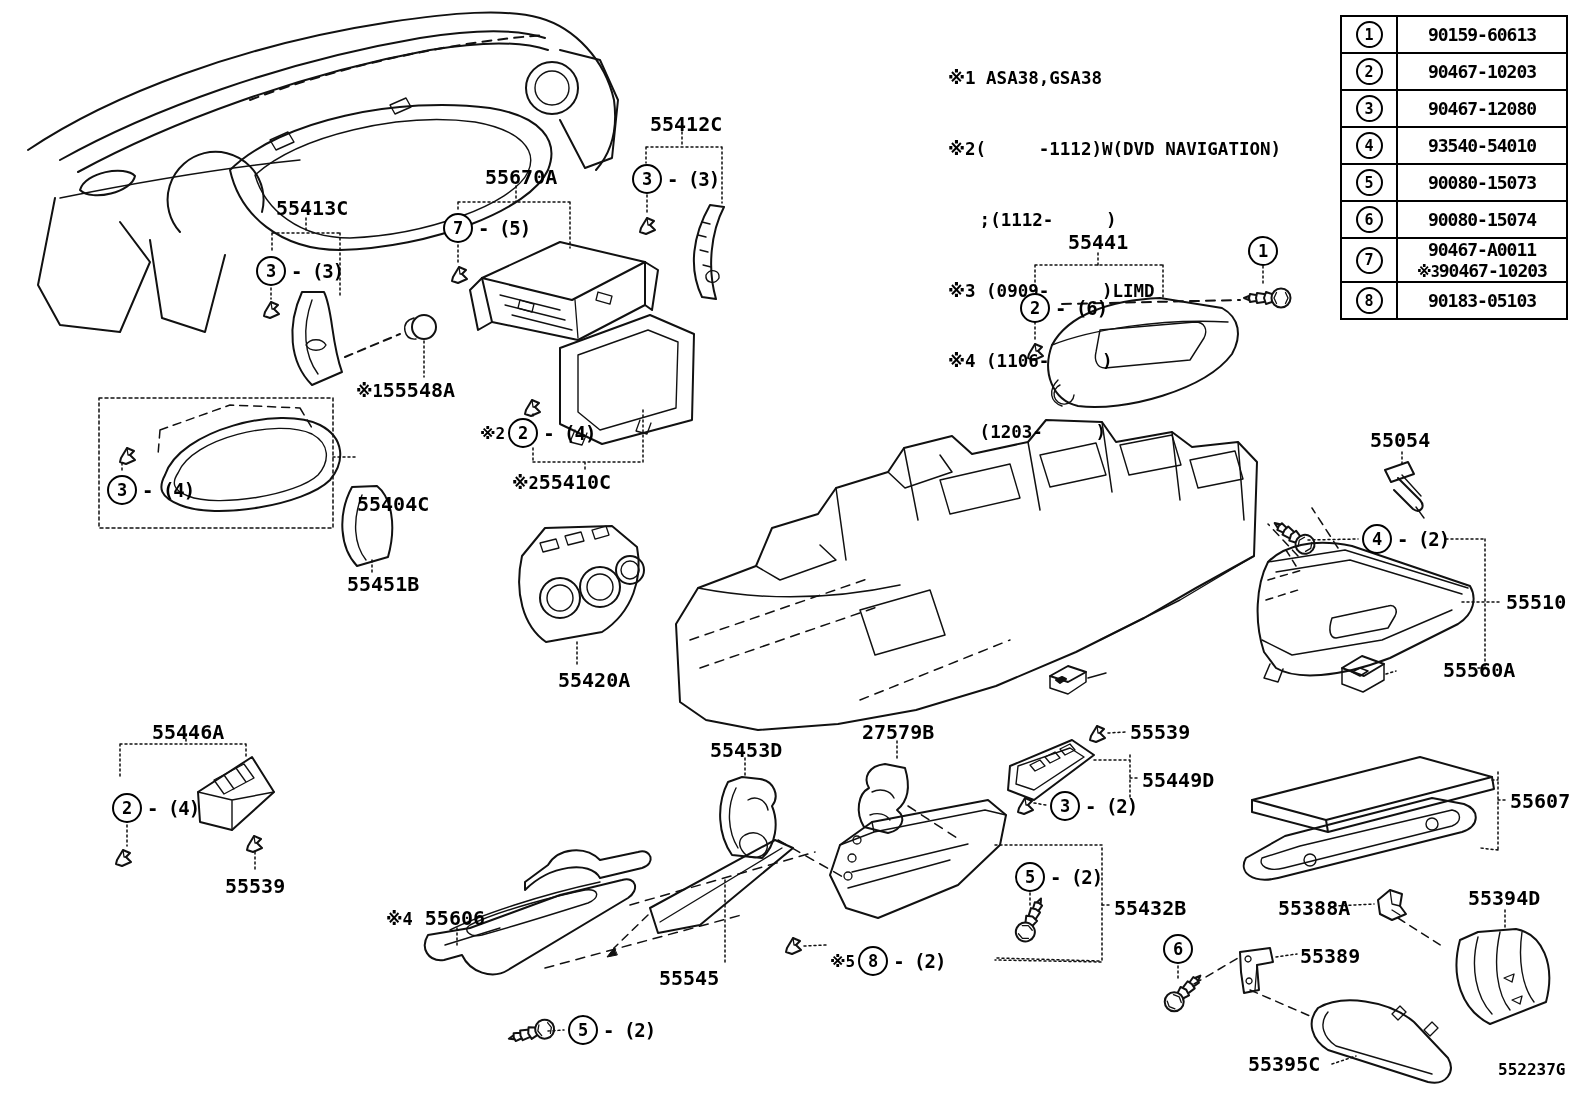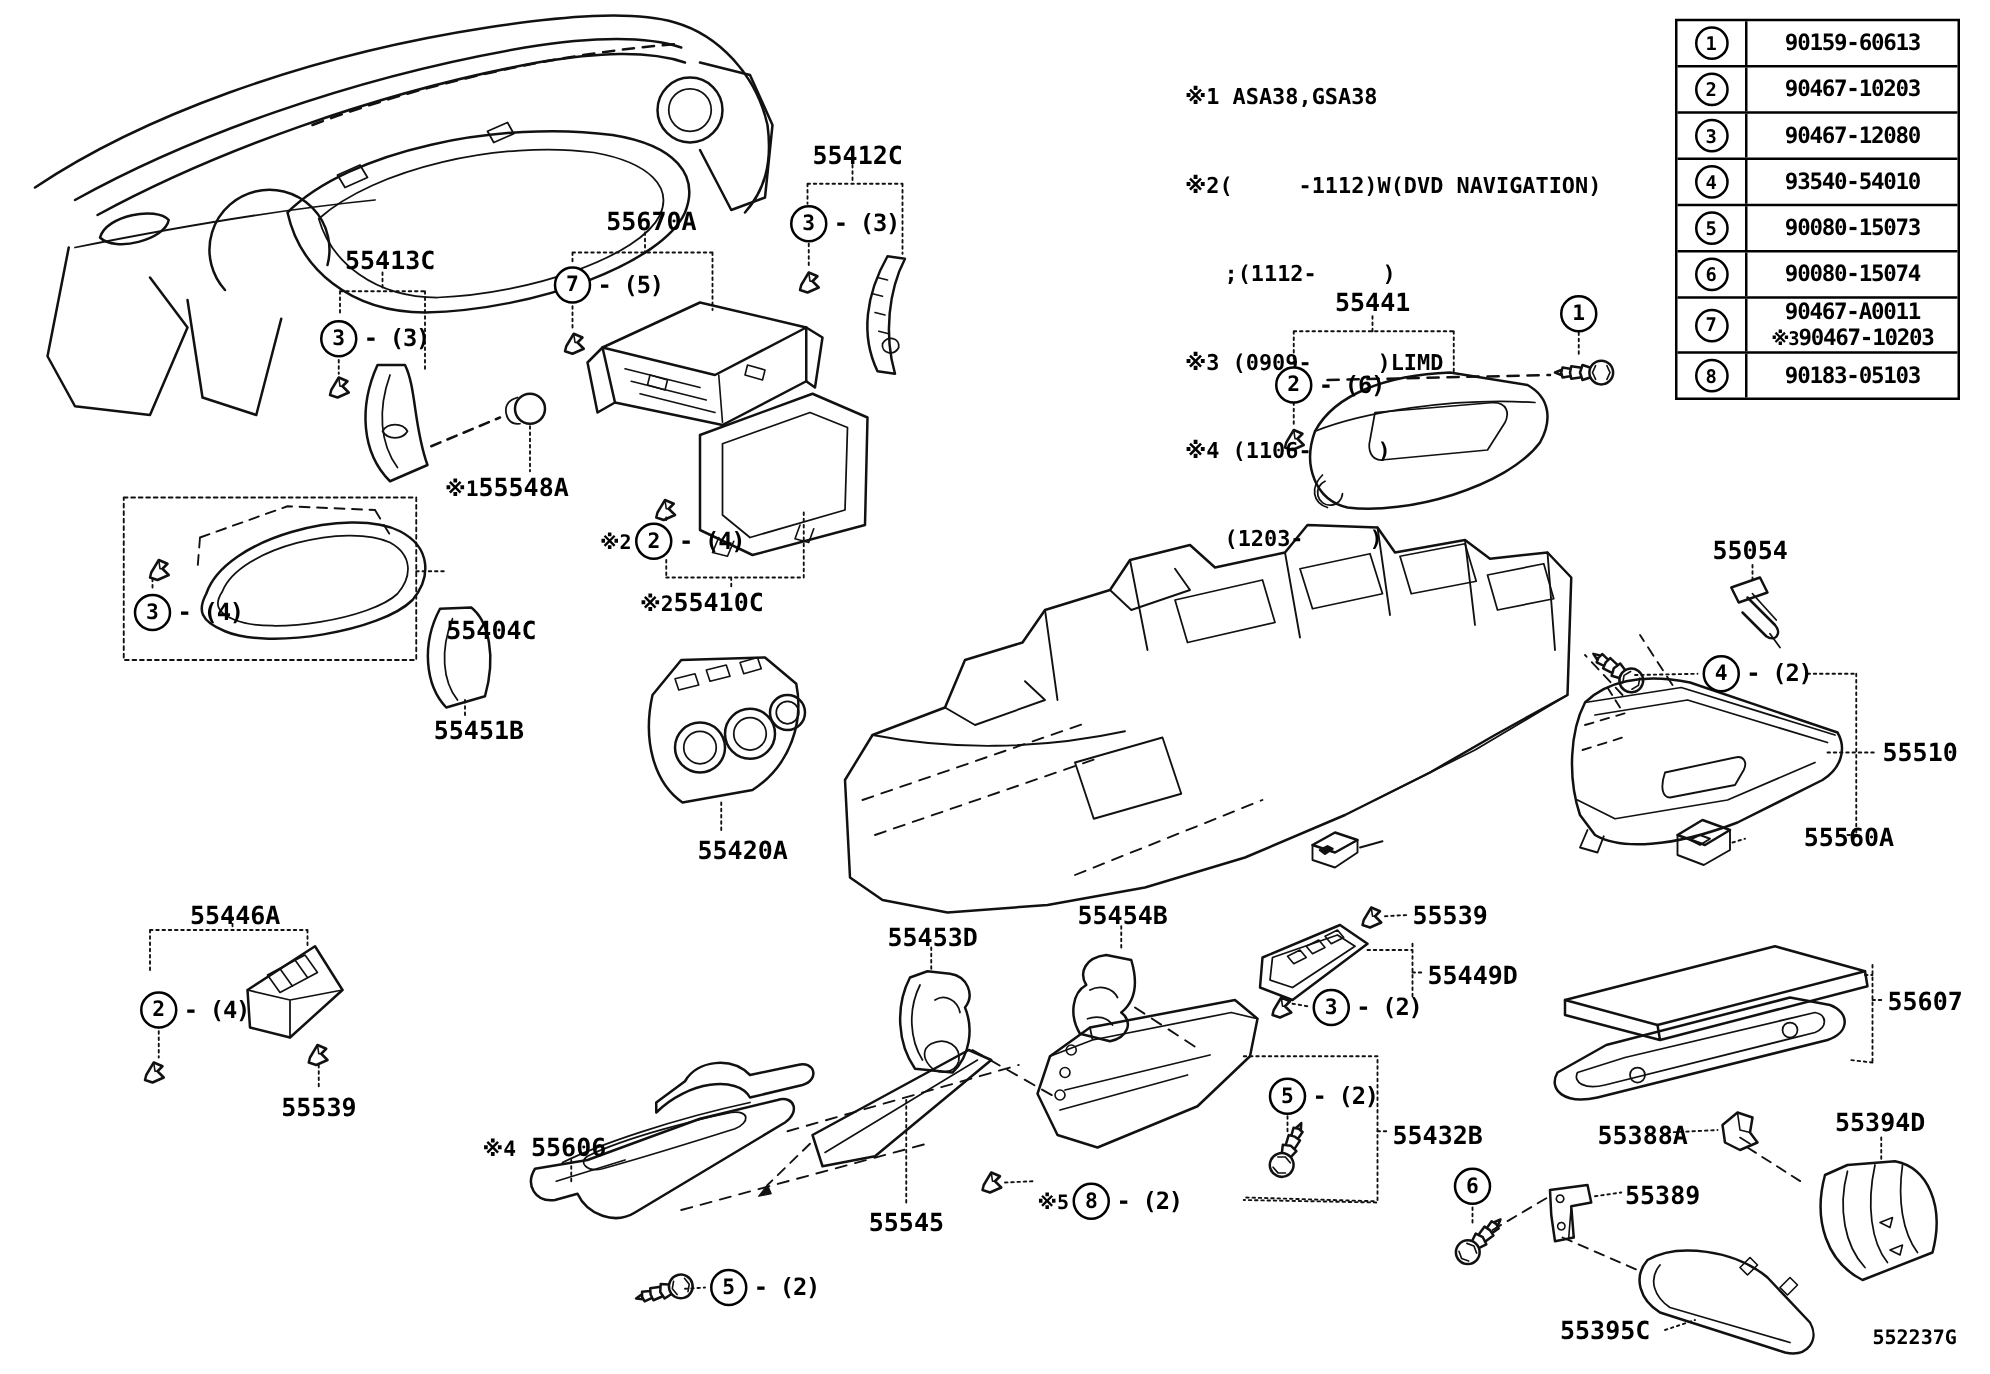--- a/index.html
+++ b/index.html
@@ -307,22 +307,22 @@
   <div class="plabel" style="left:1370px;top:430px;">55054</div>
   <div class="plabel" style="left:1506px;top:592px;">55510</div>
   <div class="plabel" style="left:1398px;top:660px;margin-left:45px;">55560A</div>
   <div class="plabel" style="left:1130px;top:722px;">55539</div>
   <div class="plabel" style="left:1142px;top:770px;">55449D</div>
   <div class="plabel" style="left:1510px;top:791px;">55607</div>
   <div class="plabel" style="left:152px;top:722px;text-align:right;">55446A</div>
   <div class="plabel" style="left:225px;top:876px;">55539</div>
   <div class="plabel" style="left:386px;top:908px;"><span class="pfx">※4</span><span> </span><span>55606</span></div>
   <div class="plabel" style="left:710px;top:740px;">55453D</div>
-  <div class="plabel" style="left:862px;top:722px;">55454B</div>
-  <div class="plabel" style="left:695px;top:968px;">55545</div>
+  <div class="plabel" style="left:862px;top:722px;">27579B</div>
+  <div class="plabel" style="left:659px;top:968px;">55545</div>
   <div class="plabel" style="left:1114px;top:898px;">55432B</div>
   <div class="plabel" style="left:1278px;top:898px;">55388A</div>
   <div class="plabel" style="left:1300px;top:946px;">55389</div>
   <div class="plabel" style="left:1468px;top:888px;">55394D</div>
   <div class="plabel" style="left:1248px;top:1054px;">55395C</div>
 
 
   <div class="notes">
     <div>※1 ASA38,GSA38</div>
     <div>※2(     -1112)W(DVD NAVIGATION)</div>

